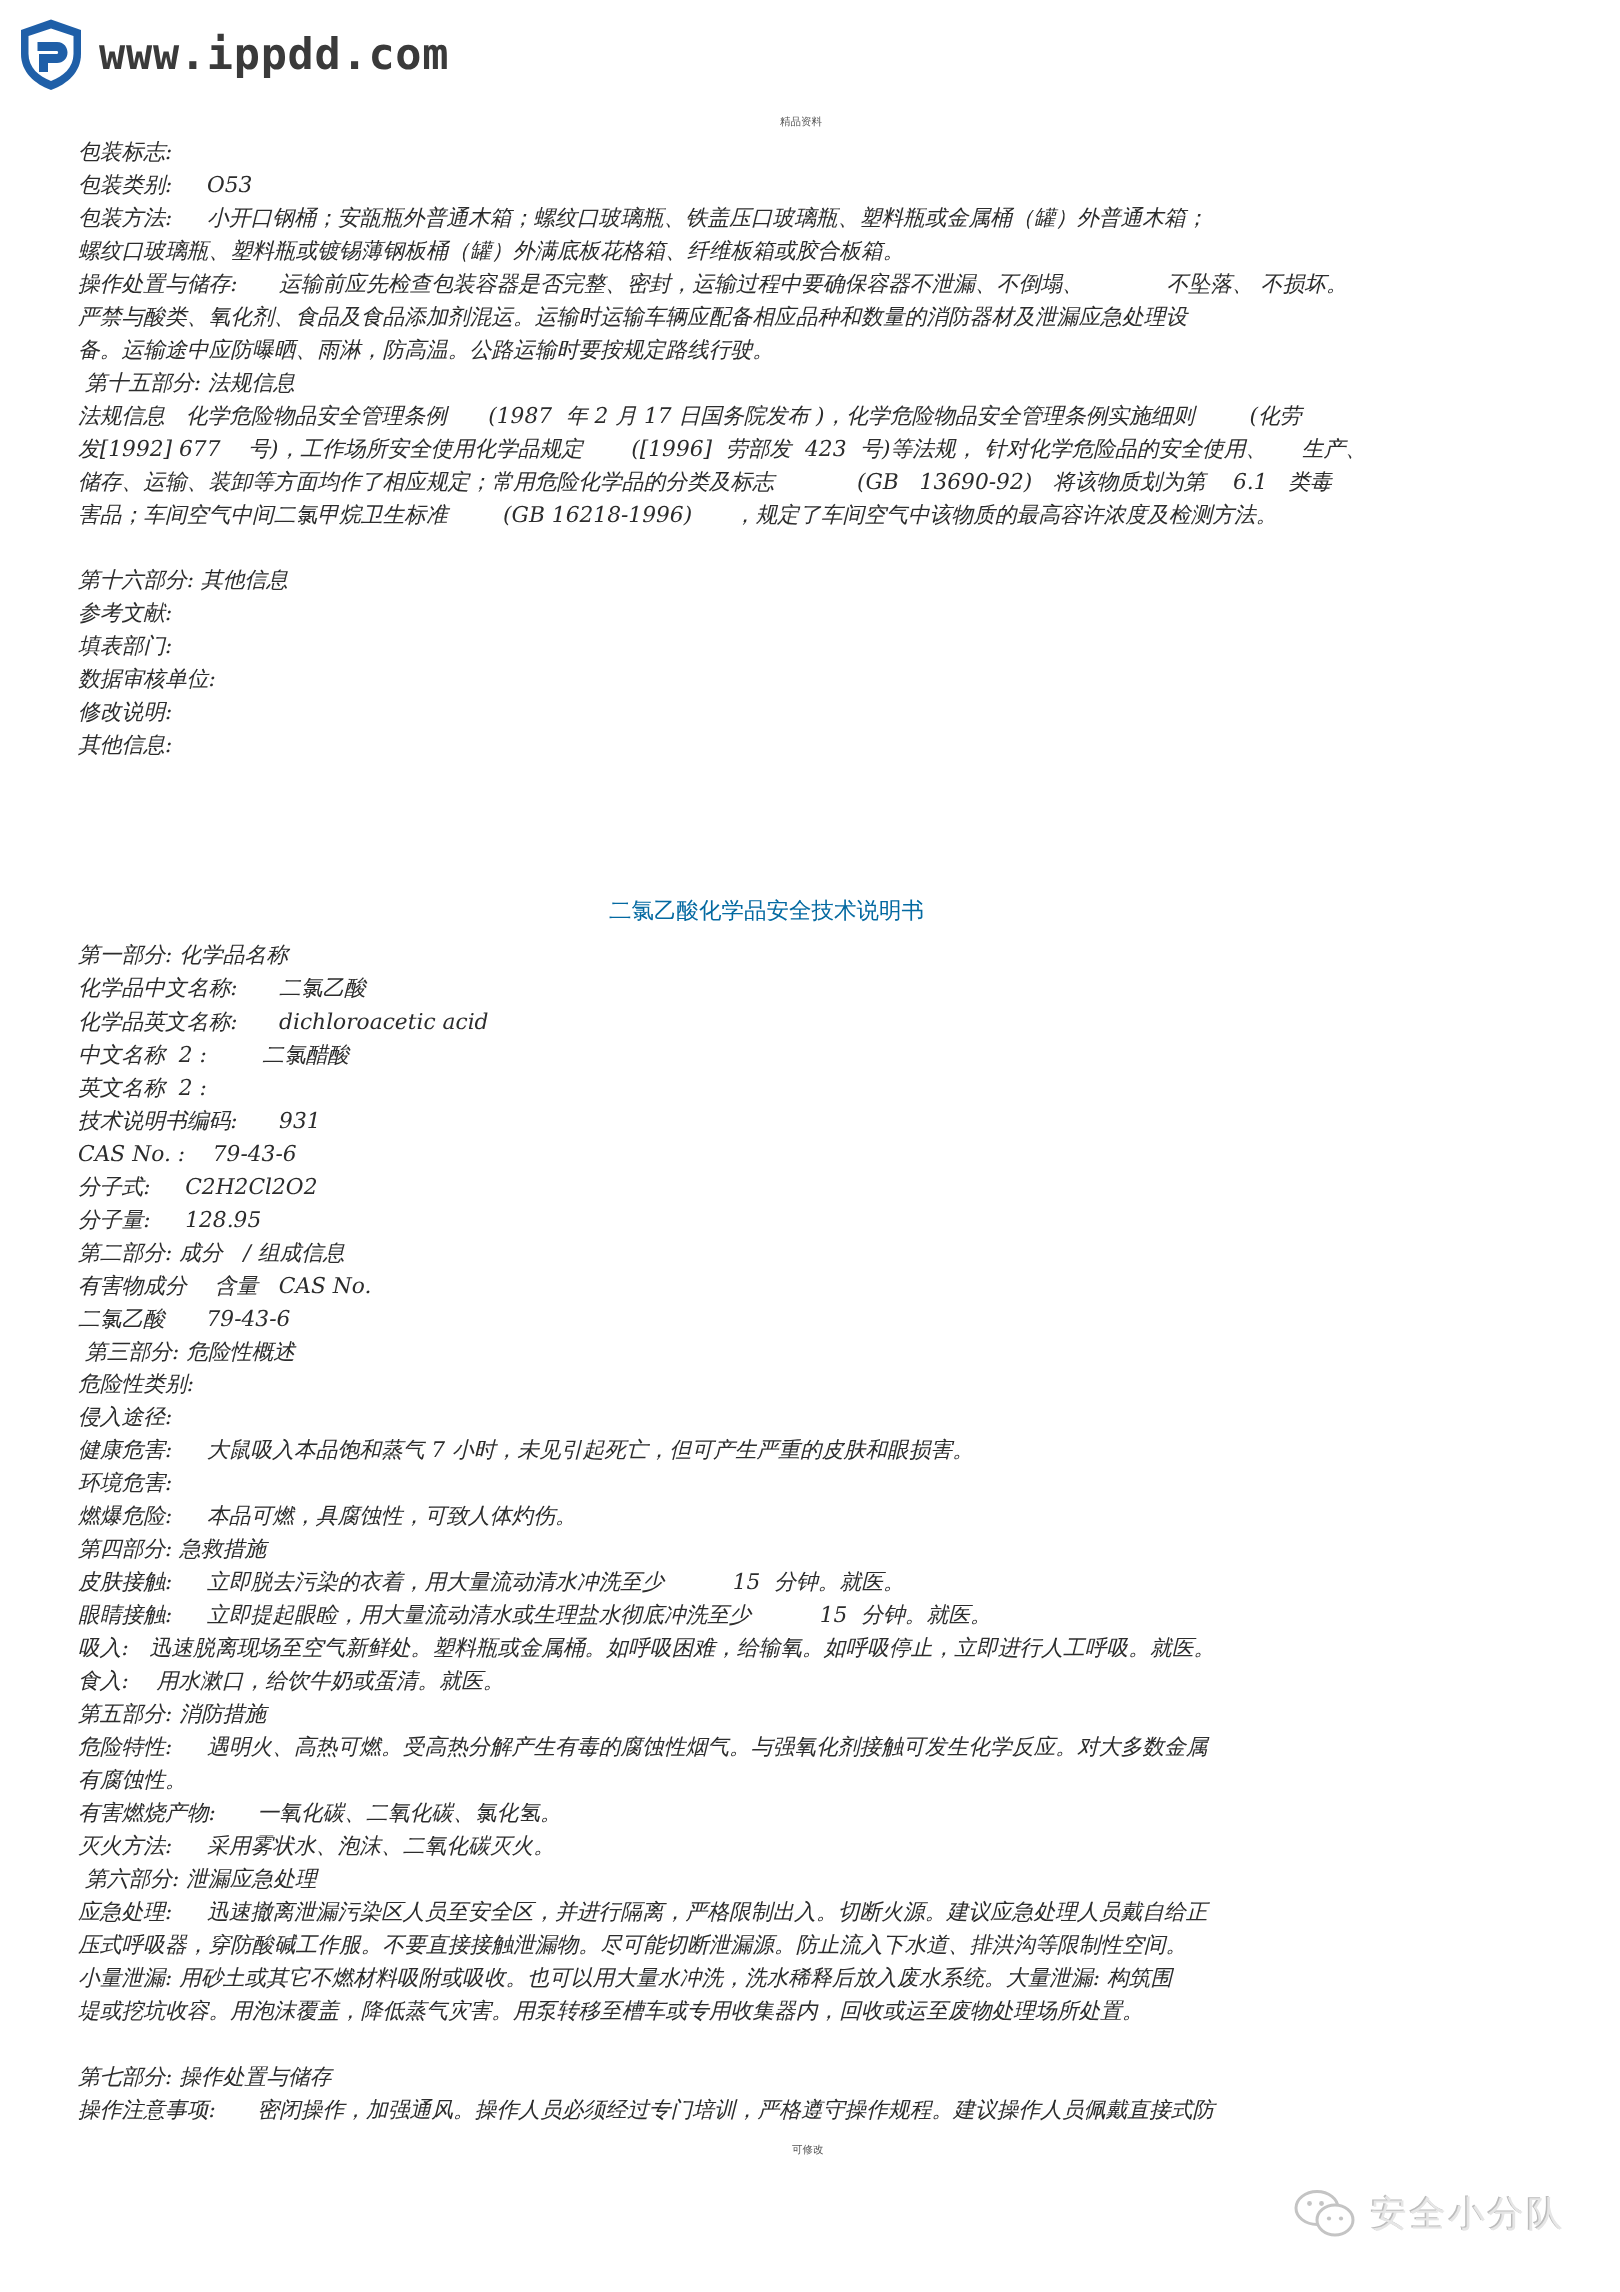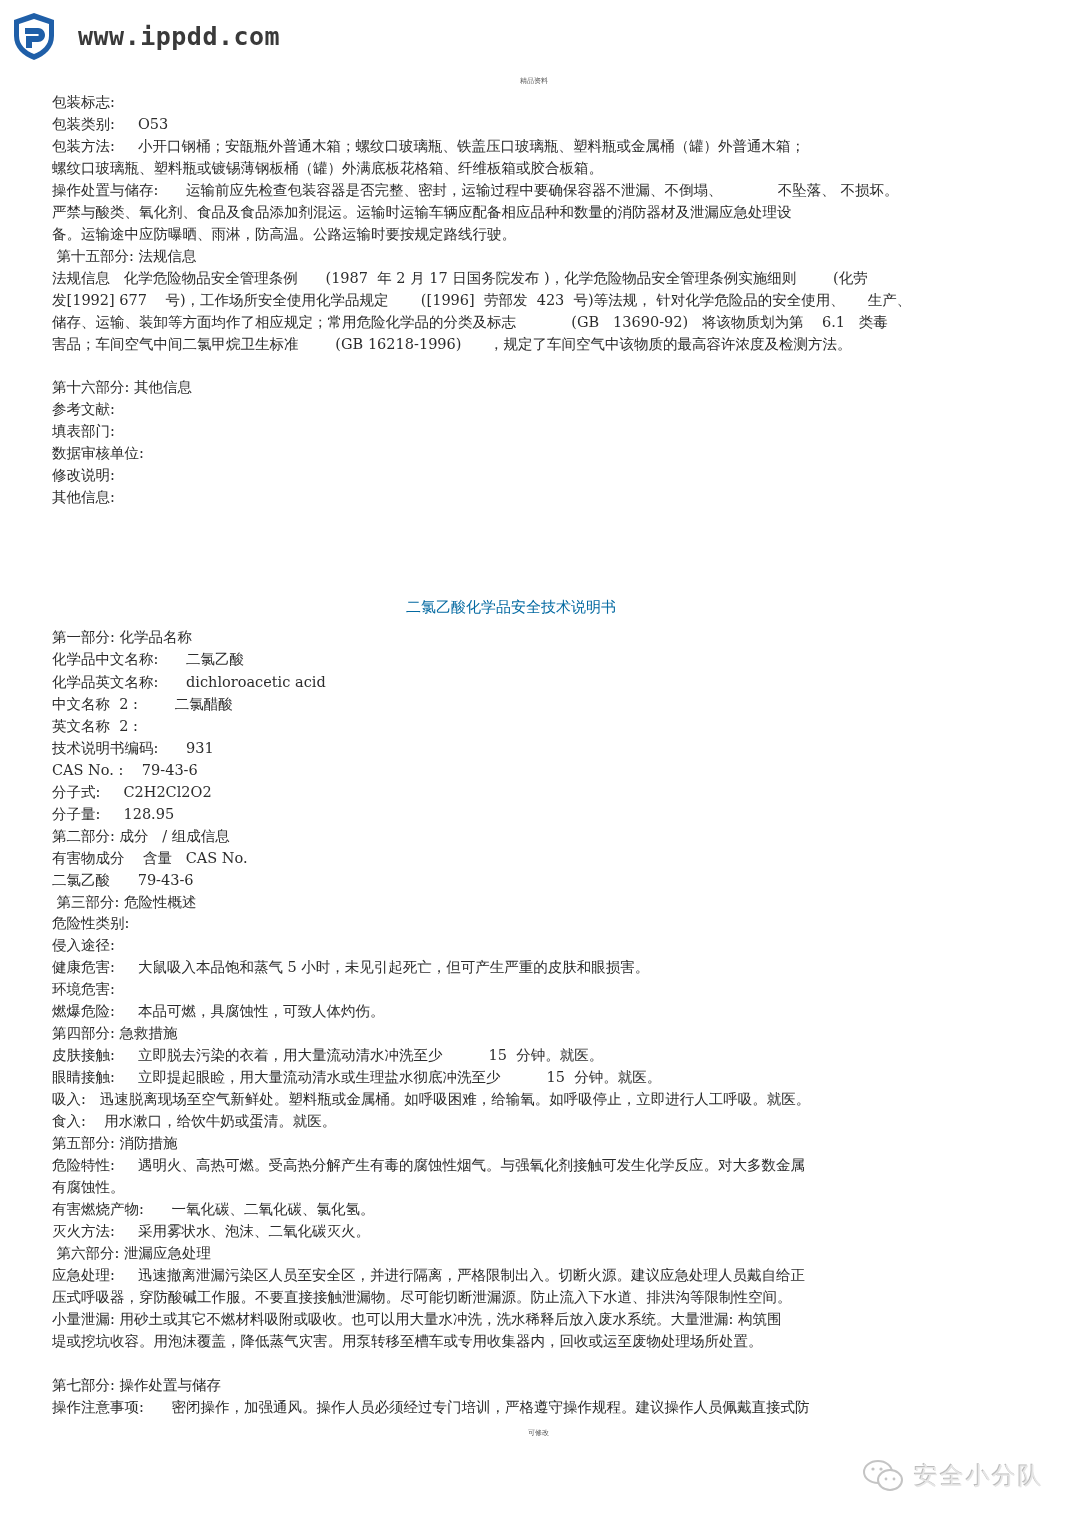--- a/index.html
+++ b/index.html
@@ -5,27 +5,27 @@
   html, body { margin: 0; padding: 0; }
   body {
     width: 1080px; height: 1528px; position: relative; overflow: hidden;
     background: #ffffff; color: #2a2a2a;
     font-family: "DejaVu Sans", "Liberation Sans", sans-serif;
   }
   .logo { position: absolute; left: 8px; top: 10px; display: flex; align-items: center; }
   .logo svg { width: 52px; height: 52px; }
   .logo-text {
     font-family: "DejaVu Sans Mono", "Liberation Mono", monospace;
-    font-weight: bold; font-size: 25px; color: #3a3a3a; margin-left: 18px; letter-spacing: 0.5px;
+    font-weight: bold; font-size: 29px; color: #3a3a3a; margin-left: 6px; letter-spacing: 0.5px;
   }
   .header-tag { position: absolute; left: 520px; top: 76px; font-size: 7px; color: #555; }
   .footer-tag { position: absolute; left: 528px; top: 1428px; font-size: 7px; color: #555; }
   .line {
     position: absolute; left: 52px; font-size: 14.5px; line-height: 20px; white-space: pre;
-    color: #2c2c2c; font-family: "DejaVu Serif", "Liberation Serif", serif;
+    color: #2c2c2c; font-family: "DejaVu Serif", "Liberation Serif", serif; font-style: italic;
   }
   .doc-title {
     position: absolute; left: 406px; top: 598px; font-size: 15px; color: #0369a1;
     font-family: "DejaVu Serif", "Liberation Serif", serif; white-space: pre;
   }
   .watermark {
     position: absolute; left: 862px; top: 1458px; display: flex; align-items: center;
     color: #e6e6e6; font-size: 24px; letter-spacing: 2px;
     text-shadow: -1px -1px 0 #bcbcbc, 1px 1px 0 #ffffff;
     font-family: "DejaVu Sans", sans-serif;
@@ -79,21 +79,21 @@
   <div class="line" style="top:738px">技术说明书编码:      931</div>
   <div class="line" style="top:760px">CAS No. :    79-43-6</div>
   <div class="line" style="top:782px">分子式:     C2H2Cl2O2</div>
   <div class="line" style="top:804px">分子量:     128.95</div>
   <div class="line" style="top:826px">第二部分: 成分   / 组成信息</div>
   <div class="line" style="top:848px">有害物成分    含量   CAS No.</div>
   <div class="line" style="top:870px">二氯乙酸      79-43-6</div>
   <div class="line" style="top:892px"> 第三部分: 危险性概述</div>
   <div class="line" style="top:913px">危险性类别:</div>
   <div class="line" style="top:935px">侵入途径:</div>
-  <div class="line" style="top:957px">健康危害:     大鼠吸入本品饱和蒸气 5 小时，未见引起死亡，但可产生严重的皮肤和眼损害。</div>
+  <div class="line" style="top:957px">健康危害:     大鼠吸入本品饱和蒸气 7 小时，未见引起死亡，但可产生严重的皮肤和眼损害。</div>
   <div class="line" style="top:979px">环境危害:</div>
   <div class="line" style="top:1001px">燃爆危险:     本品可燃，具腐蚀性，可致人体灼伤。</div>
   <div class="line" style="top:1023px">第四部分: 急救措施</div>
   <div class="line" style="top:1045px">皮肤接触:     立即脱去污染的衣着，用大量流动清水冲洗至少          15  分钟。就医。</div>
   <div class="line" style="top:1067px">眼睛接触:     立即提起眼睑，用大量流动清水或生理盐水彻底冲洗至少          15  分钟。就医。</div>
   <div class="line" style="top:1089px">吸入:   迅速脱离现场至空气新鲜处。塑料瓶或金属桶。如呼吸困难，给输氧。如呼吸停止，立即进行人工呼吸。就医。</div>
   <div class="line" style="top:1111px">食入:    用水漱口，给饮牛奶或蛋清。就医。</div>
   <div class="line" style="top:1133px">第五部分: 消防措施</div>
   <div class="line" style="top:1155px">危险特性:     遇明火、高热可燃。受高热分解产生有毒的腐蚀性烟气。与强氧化剂接触可发生化学反应。对大多数金属</div>
   <div class="line" style="top:1177px">有腐蚀性。</div>

